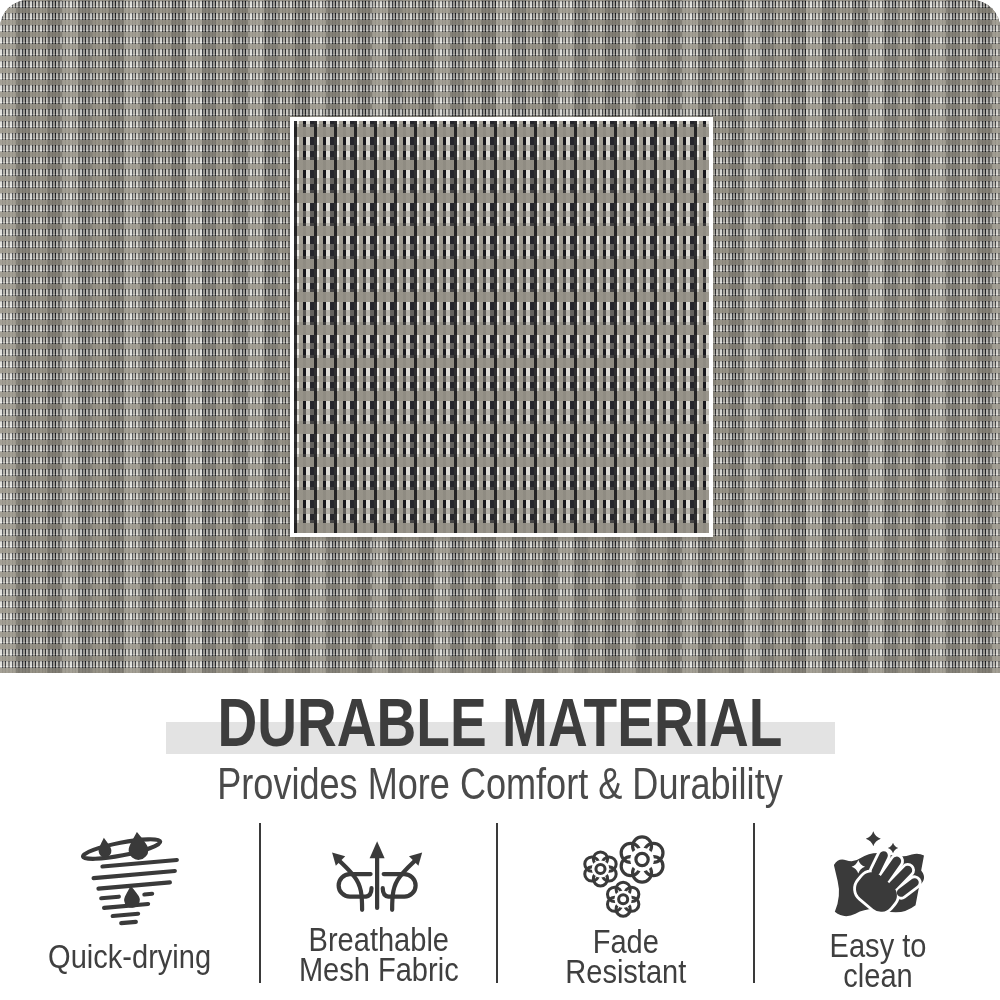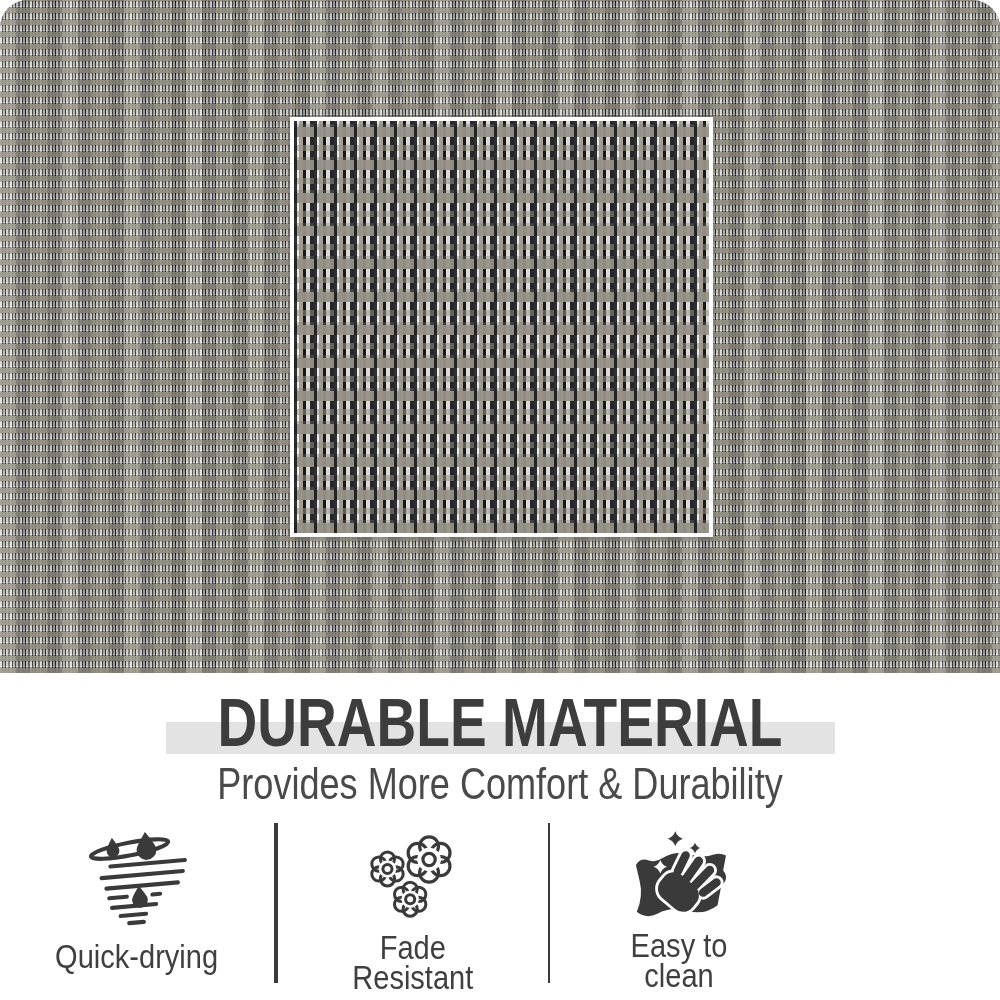--- a/index.html
+++ b/index.html
@@ -36,21 +36,21 @@
     transform:scaleX(0.81);transform-origin:50% 50%;white-space:nowrap;
   }
   .subtitle{
     position:absolute;left:0;top:758px;width:1000px;line-height:52px;
     text-align:center;font-size:44px;font-weight:400;color:#4a4a4a;
     transform:scaleX(0.82);transform-origin:50% 50%;white-space:nowrap;
   }
   
   .features{position:absolute;left:0;top:823px;width:1000px;height:160px;display:flex;}
   .feature{display:flex;flex-direction:column;align-items:center;}
-  .f1{width:274px;} .f2{width:249px;} .f3{width:270px;gap:6px;} .f4{width:259px;}
+  .f1{width:274px;} .f2{width:249px;} .f3{width:270px;} .f4{width:259px;}
   .vdivider{width:2px;height:160px;background:#3a3a3a;}
   .icon-box{height:104px;margin-top:4px;display:flex;align-items:center;justify-content:center;}
   .label{
     flex:1;display:flex;align-items:center;justify-content:center;text-align:center;
     font-size:33px;line-height:30px;color:#3f3f3f;white-space:pre-line;
     transform:scaleX(0.88);transform-origin:50% 50%;
   }
   .ic{display:block;}
 </style>
 </head>
@@ -87,20 +87,40 @@
               <path d="M61 54 C56.5 61 53 65 53 68.5 a8 8 0 0 0 16 0 C69 65 65.5 61 61 54 Z"></path>
             </g>
           </g>
         </svg>
       </div>
       <div class="label">Quick-drying</div>
     </div>
 
     <div class="vdivider"></div>
 
+    <div class="feature f2">
+      <div class="icon-box">
+        <svg class="ic" width="122" height="98" viewBox="0 0 130 100">
+          <g stroke="#3a3a3a" stroke-width="4.5" fill="none" stroke-linecap="round">
+            <path d="M56 48 L34 48 A12 12 0 1 0 34 72 L51 72 Q57 71 57 63"></path>
+            <path d="M70 48 L92 48 A12 12 0 1 1 92 72 L75 72 Q69 71 69 63"></path>
+            <path d="M63 84 V22"></path>
+            <path d="M47 86 C47 70 46 60 39 51 C33 43 27 38 22 33"></path>
+            <path d="M79 86 C79 70 80 60 87 51 C93 43 99 38 104 33"></path>
+          </g>
+          <g fill="#3a3a3a" stroke="none">
+            <polygon points="63,13 55,31 71,31"></polygon>
+            <polygon points="15,25 29,29 19,39"></polygon>
+            <polygon points="111,25 97,29 107,39"></polygon>
+          </g>
+        </svg>
+      </div>
+      <div class="label">Breathable
+Mesh Fabric</div>
+    </div>
 
     <div class="vdivider"></div>
 
     <div class="feature f3">
       <div class="icon-box">
         <svg class="ic" width="104" height="100" viewBox="0 0 110 105">
 
           <g stroke="#3a3a3a" stroke-width="3.4" fill="none">
             <circle cx="72" cy="20" r="10"></circle>
               <circle cx="59.9" cy="27" r="10"></circle>

